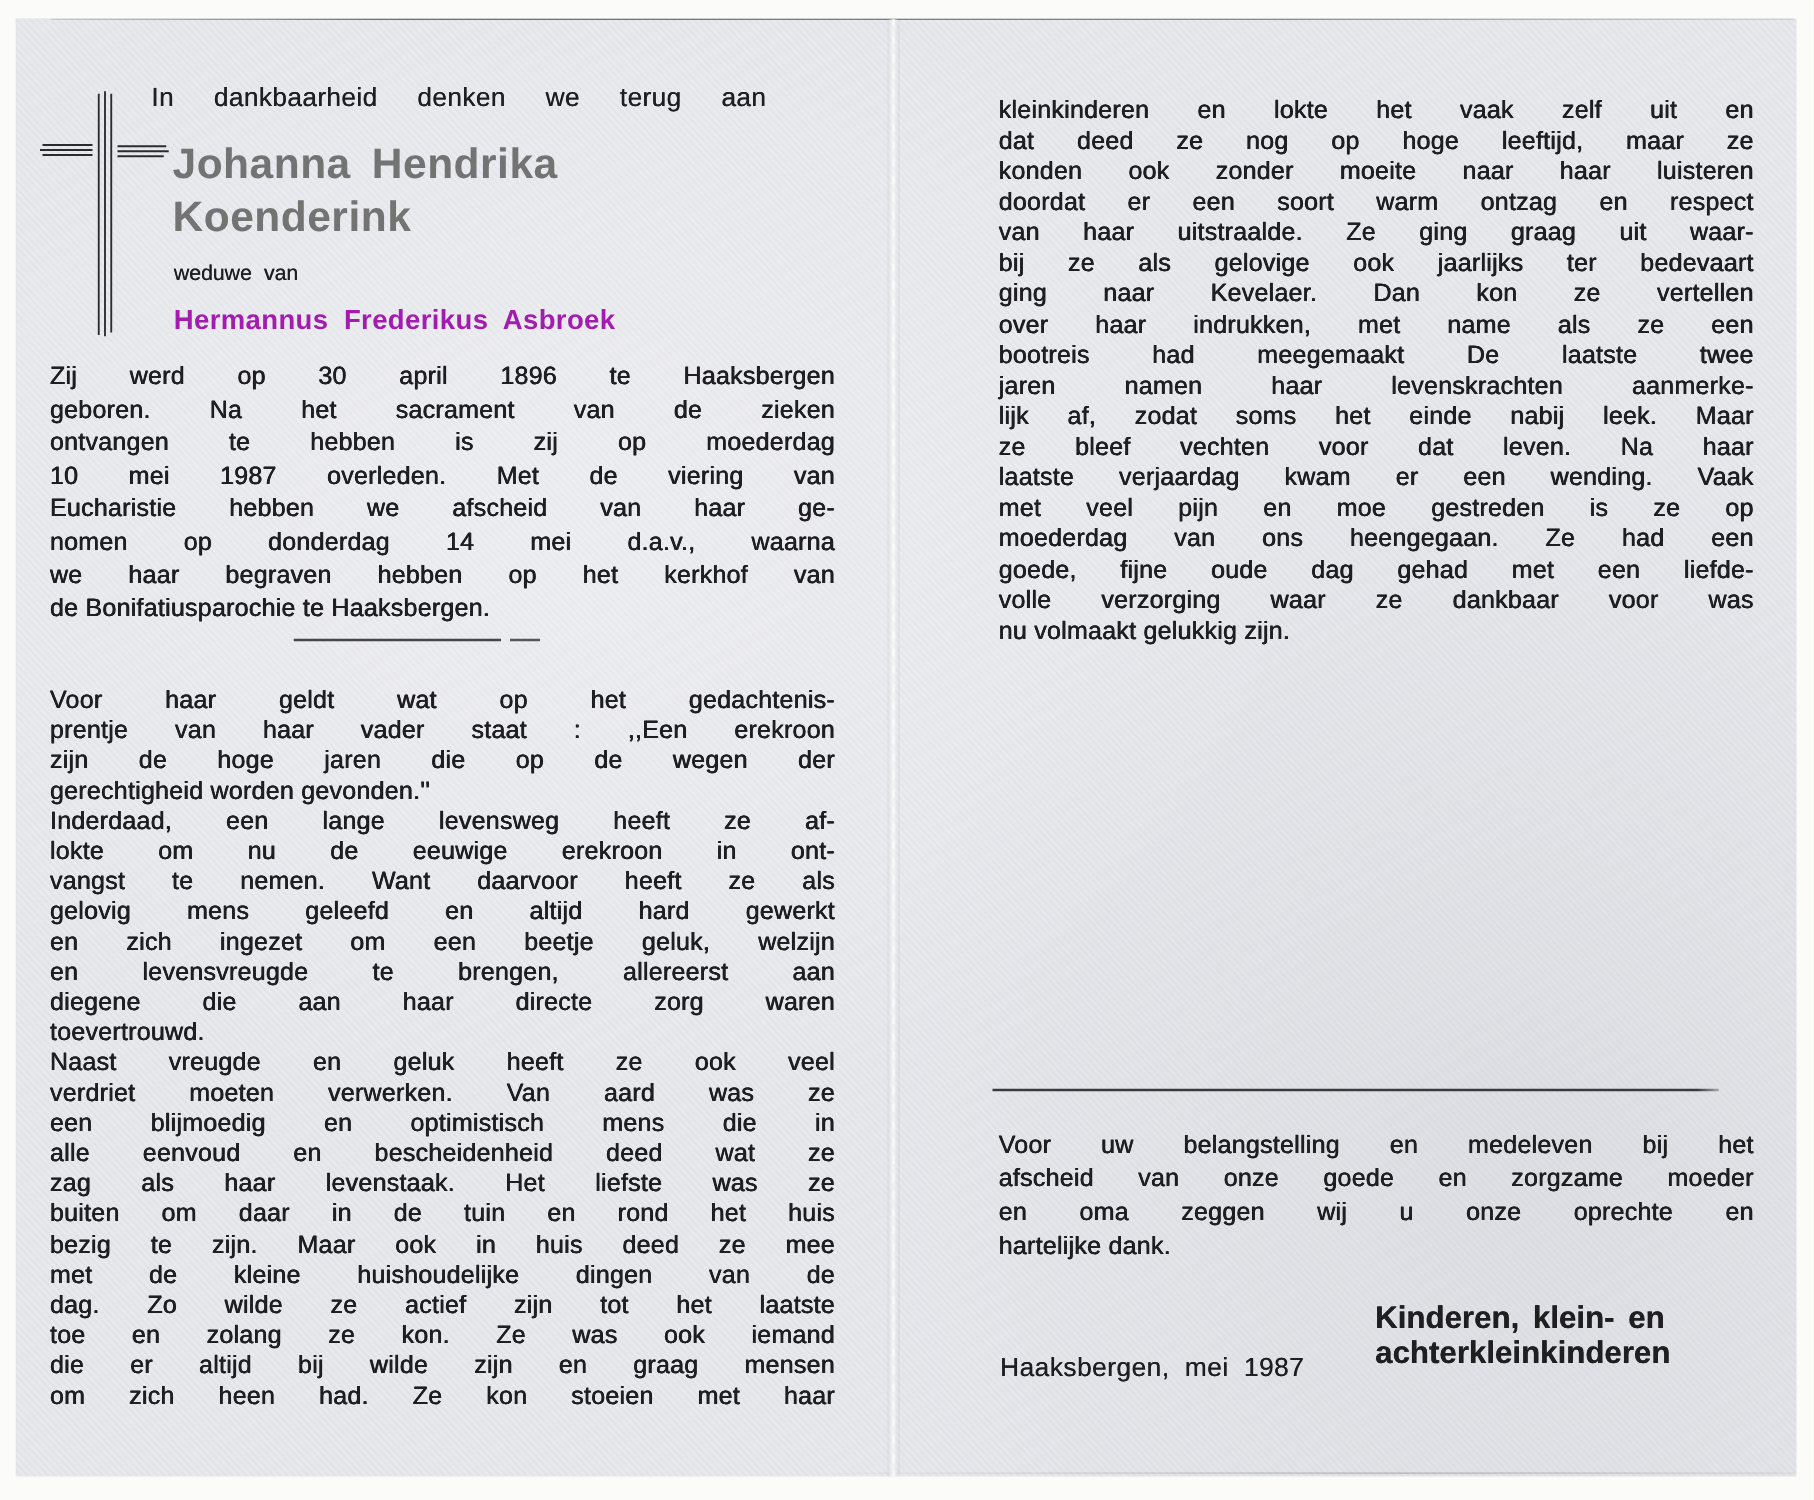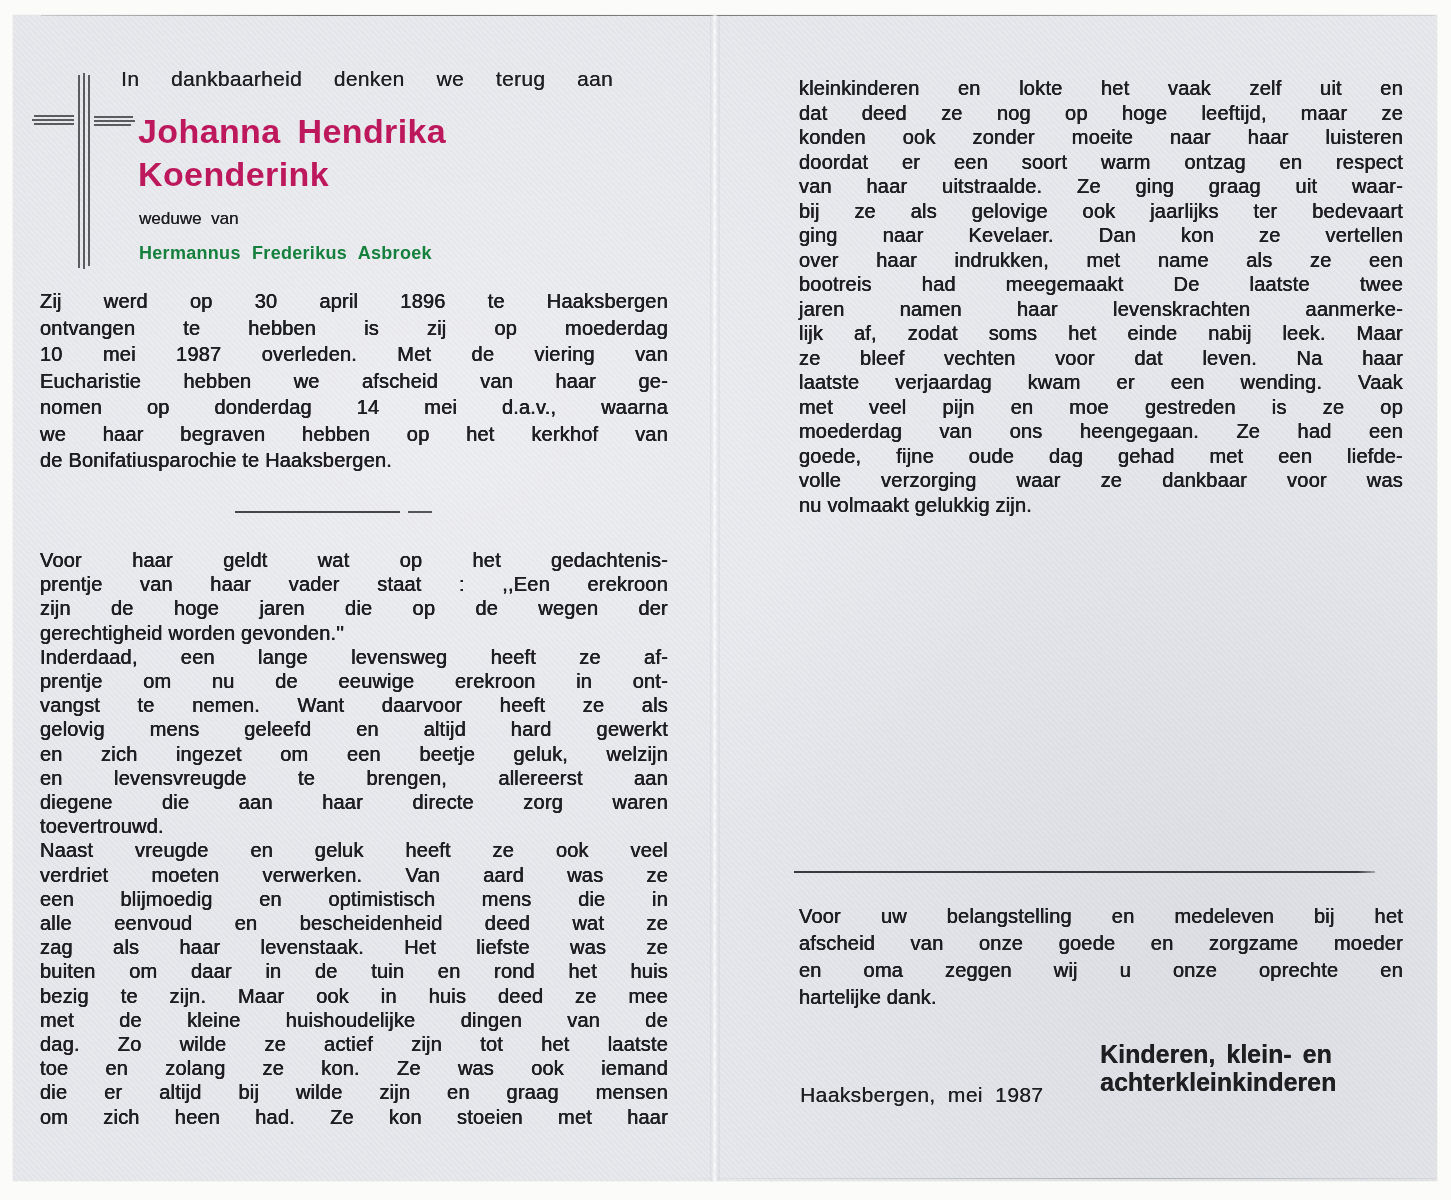--- a/index.html
+++ b/index.html
@@ -41,24 +41,24 @@
     text-shadow:0.25px 0 0 currentColor, -0.25px 0 0 currentColor;
   }
   .lines div{text-align:justify;text-align-last:justify;white-space:normal;}
   .lines div.loose{text-align-last:left;}
   .intro{
     font-size:21px;text-align:justify;text-align-last:justify;
     text-shadow:0.25px 0 0 currentColor;letter-spacing:0.3px;
   }
   .name{
     font-size:34px;font-weight:bold;line-height:43px;letter-spacing:0.4px;word-spacing:7px;
-    color:#be185d;
+    color:#737373;
   }
   .relation{font-size:17px;word-spacing:5px;text-shadow:0.25px 0 0 currentColor;}
-  .husband{font-size:18px;font-weight:bold;word-spacing:6px;letter-spacing:0.3px;color:#15803d;}
+  .husband{font-size:22px;font-weight:bold;word-spacing:6px;letter-spacing:0.3px;color:#a21caf;}
   .p-left1{width:628px;line-height:26.5px;}
   .p-left2{width:628px;line-height:24.2px;}
   .p-right1{width:604px;line-height:24.5px;}
   .p-thanks{width:604px;line-height:27px;}
   .rule{height:2px;background:#3c3c40;}
   .rule-l{
     background:linear-gradient(90deg,#45454a 0 84%,rgba(0,0,0,0) 84% 88%,#55555a 88% 100%);
     height:1.6px;
   }
   .rule-r{
@@ -97,37 +97,38 @@
   <div>Johanna Hendrika</div>
   <div>Koenderink</div>
 </div>
 
 <div class="blk relation" style="left:139px;top:209px;">weduwe van</div>
 
 <div class="blk husband" style="left:139px;top:243px;">Hermannus Frederikus Asbroek</div>
 
 <div class="blk txt lines p-left1" style="left:40px;top:288px;">
     <div>Zij werd op 30 april 1896 te Haaksbergen</div>
+    <div>geboren. Na het sacrament van de zieken</div>
     <div>ontvangen te hebben is zij op moederdag</div>
     <div>10 mei 1987 overleden. Met de viering van</div>
     <div>Eucharistie hebben we afscheid van haar ge-</div>
     <div>nomen op donderdag 14 mei d.a.v., waarna</div>
     <div>we haar begraven hebben op het kerkhof van</div>
     <div class="loose">de Bonifatiusparochie te Haaksbergen.</div>
   </div>
 
 <div class="blk rule rule-l" style="left:235px;top:511px;width:197px;"></div>
 
 <div class="blk txt lines p-left2" style="left:40px;top:548px;">
     <div>Voor haar geldt wat op het gedachtenis-</div>
     <div>prentje van haar vader staat : ,,Een erekroon</div>
     <div>zijn de hoge jaren die op de wegen der</div>
     <div class="loose">gerechtigheid worden gevonden.''</div>
     <div>Inderdaad, een lange levensweg heeft ze af-</div>
-    <div>prentje om nu de eeuwige erekroon in ont-</div>
+    <div>lokte om nu de eeuwige erekroon in ont-</div>
     <div>vangst te nemen. Want daarvoor heeft ze als</div>
     <div>gelovig mens geleefd en altijd hard gewerkt</div>
     <div>en zich ingezet om een beetje geluk, welzijn</div>
     <div>en levensvreugde te brengen, allereerst aan</div>
     <div>diegene die aan haar directe zorg waren</div>
     <div class="loose">toevertrouwd.</div>
     <div>Naast vreugde en geluk heeft ze ook veel</div>
     <div>verdriet moeten verwerken. Van aard was ze</div>
     <div>een blijmoedig en optimistisch mens die in</div>
     <div>alle eenvoud en bescheidenheid deed wat ze</div>

